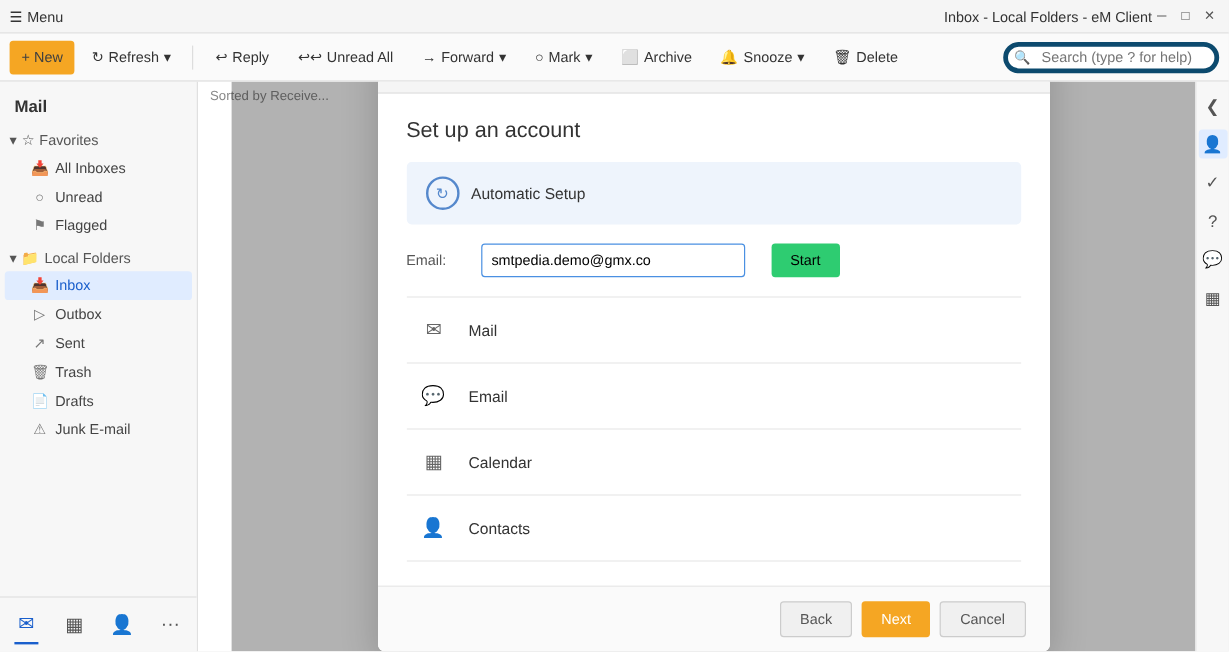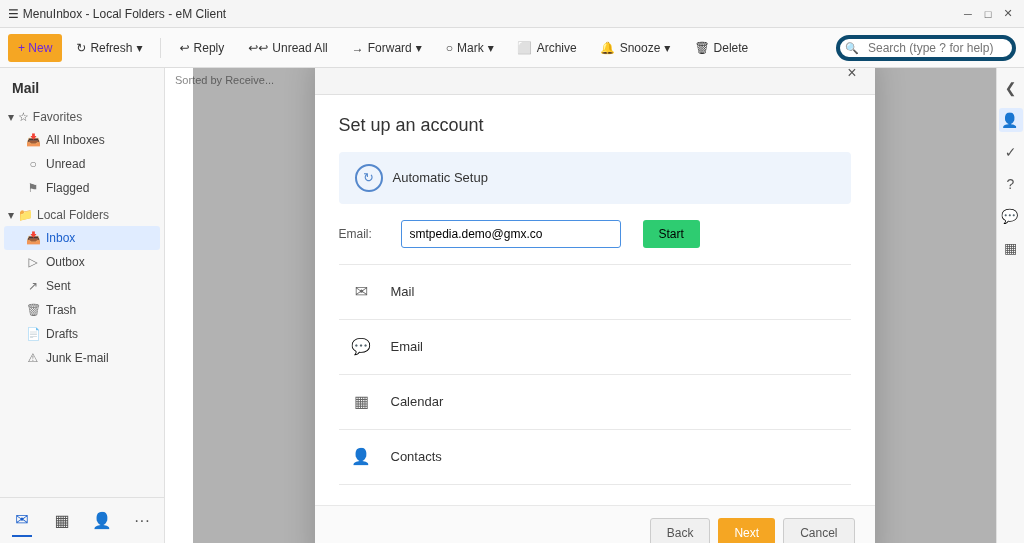--- a/index.html
+++ b/index.html
@@ -1,28 +1,28 @@
 <!DOCTYPE html>
 <html><head>
   <meta charset="utf-8">
   <style>
     * { box-sizing: border-box; margin: 0; padding: 0; }
     body { font-family: -apple-system, BlinkMacSystemFont, 'Segoe UI', Arial, sans-serif; font-size: 13px; background: #f0f0f0; overflow: hidden; width: 1024px; height: 543px; display: flex; flex-direction: column; }
 
     
     .titlebar { height: 28px; background: #f5f5f5; display: flex; align-items: center; justify-content: space-between; padding: 0 8px; border-bottom: 1px solid #ddd; }
-    .titlebar-title { flex: 1; text-align: left; font-size: 12px; color: #333; }
+    .titlebar-title { flex: 1; text-align: right; font-size: 12px; color: #333; }
     .titlebar-controls { display: flex; gap: 4px; }
     .titlebar-btn { width: 16px; height: 16px; border: none; background: none; cursor: pointer; font-size: 11px; color: #555; display: flex; align-items: center; justify-content: center; }
     .titlebar-menu { font-size: 12px; color: #333; display: flex; align-items: center; gap: 4px; }
 
     
     .toolbar { height: 40px; background: #fafafa; border-bottom: 1px solid #ddd; display: flex; align-items: center; padding: 0 8px; gap: 4px; }
     .toolbar-btn { height: 28px; padding: 0 10px; border: none; border-radius: 3px; cursor: pointer; font-size: 12px; display: flex; align-items: center; gap: 4px; background: none; color: #333; }
-    .toolbar-btn.new-btn { background: #f5a623; color: #6d28d9; font-weight: 500; }
+    .toolbar-btn.new-btn { background: #f5a623; color: #404040; font-weight: 500; }
     .toolbar-separator { width: 1px; height: 20px; background: #ddd; margin: 0 4px; }
     .search-wrapper { margin-left: auto; position: relative; }
     .search-wrapper input { height: 26px; width: 180px; border: 4px solid #0c4a6e; border-radius: 13px; padding: 0 10px 0 28px; font-size: 12px; background: white; color: #555; }
     .search-icon-wrap { position: absolute; left: 9px; top: 50%; transform: translateY(-50%); color: #999; font-size: 11px; }
 
     
     .main { display: flex; flex: 1; overflow: hidden; }
 
     
     .sidebar { width: 165px; background: #f7f7f7; border-right: 1px solid #e0e0e0; display: flex; flex-direction: column; overflow-y: auto; }
@@ -40,21 +40,21 @@
 
     
     .content { flex: 1; background: white; position: relative; overflow: hidden; }
 
     
     .right-panel { width: 28px; background: #f7f7f7; border-left: 1px solid #e0e0e0; display: flex; flex-direction: column; align-items: center; padding: 8px 0; gap: 8px; }
     .right-panel-btn { width: 24px; height: 24px; display: flex; align-items: center; justify-content: center; font-size: 14px; color: #555; cursor: pointer; background: none; border: none; }
     .right-panel-btn.active { color: #1a5fcc; background: #e0ecff; border-radius: 3px; }
 
     
-    .overlay { position: absolute; top: 0; left: 0; right: 0; bottom: 0; background: rgba(0,0,0,0.3); display: flex; align-items: center; justify-content: center; z-index: 10; margin-left: 28px; }
+    .overlay { position: absolute; top: 0; left: 0; right: 0; bottom: 0; background: rgba(0,0,0,0.3); display: flex; align-items: flex-end; justify-content: center; z-index: 10; margin-left: 28px; }
 
     
     .dialog { background: white; border-radius: 6px; width: 560px; box-shadow: 0 8px 32px rgba(0,0,0,0.2); overflow: hidden; }
     .dialog-header { display: flex; align-items: center; justify-content: space-between; padding: 12px 16px; background: #f5f5f5; border-bottom: 1px solid #e0e0e0; }
     .dialog-close { background: none; border: none; font-size: 16px; cursor: pointer; color: #555; padding: 0 2px; }
     .dialog-body { padding: 20px 24px; }
     .dialog-subtitle { font-size: 18px; font-weight: 500; color: #333; margin-bottom: 16px; }
 
     
     .auto-setup { background: #eef4fc; border-radius: 4px; padding: 12px 16px; display: flex; align-items: center; gap: 10px; margin-bottom: 16px; }

